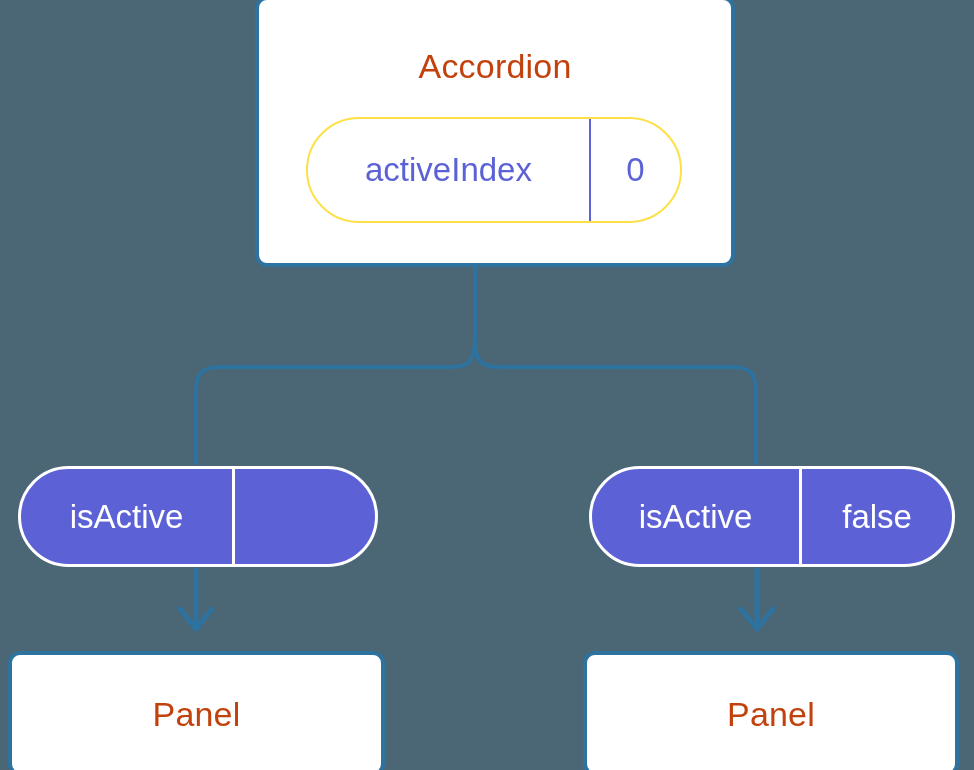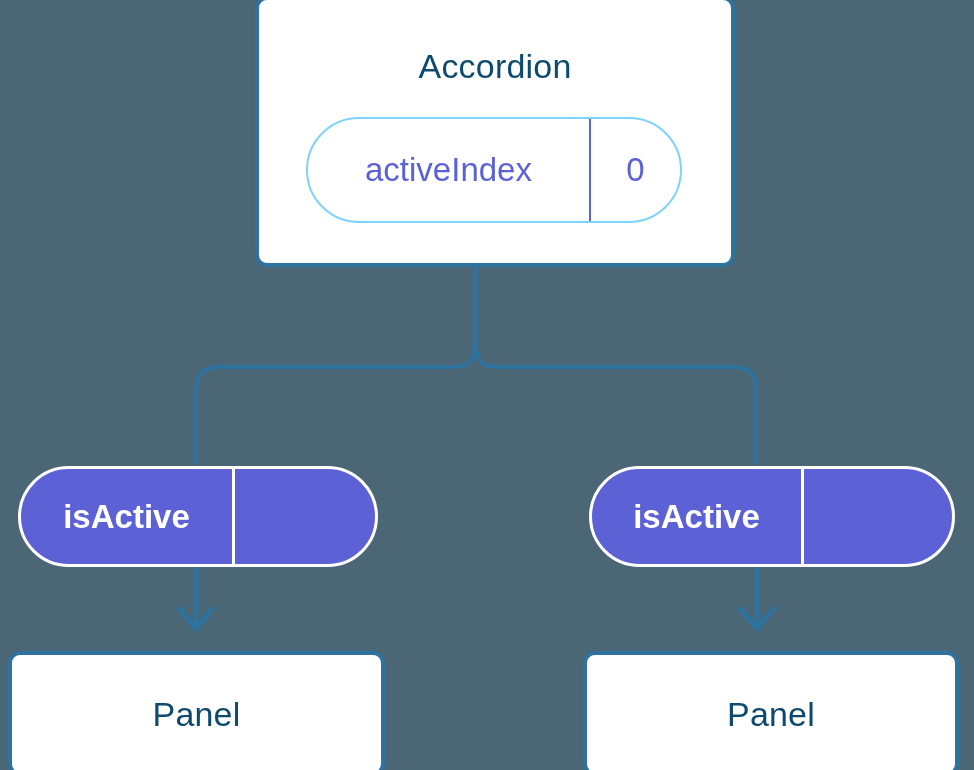--- a/index.html
+++ b/index.html
@@ -36,42 +36,42 @@
     box-sizing: border-box;
     background: #FFFFFF;
     border: 4px solid #2E72A0;
     border-radius: 12px;
   }
   .card-title {
     position: absolute;
     left: 0;
     right: 0;
     text-align: center;
-    color: #0c4a6e;
+    color: #c2410c;
     font-size: 34px;
     font-weight: 400;
     letter-spacing: 0.2px;
     white-space: nowrap;
   }
 
   #accordion-card {
     left: 255px;
     top: -4px;
     width: 480px;
     height: 271px;
   }
   #accordion-card .card-title { top: 47px; }
 
   
   .pill-outline {
     position: absolute;
     box-sizing: border-box;
     display: flex;
     align-items: stretch;
-    border: 2px solid #7dd3fc;
+    border: 2px solid #fde047;
     border-radius: 999px;
     background: transparent;
     overflow: hidden;
   }
   .pill-outline .pill-key,
   .pill-outline .pill-val {
     display: flex;
     align-items: center;
     justify-content: center;
     color: #5C62D6;
@@ -103,21 +103,21 @@
     border-radius: 999px;
     overflow: hidden;
   }
   .pill-filled .pill-key,
   .pill-filled .pill-val {
     display: flex;
     align-items: center;
     justify-content: center;
     color: #FFFFFF;
     font-size: 33px;
-    font-weight: 700;
+    font-weight: 400;
     white-space: nowrap;
   }
   .pill-filled .pill-key {
     border-right: 3px solid #FFFFFF;
   }
 
   #pill-left {
     left: 18px;
     top: 466px;
     width: 360px;
@@ -194,19 +194,20 @@
   <div class="pill-filled" id="pill-left">
     <div class="pill-key">isActive</div>
   </div>
 
   <div class="card" id="panel-left">
     <div class="card-title">Panel</div>
   </div>
 
   <div class="pill-filled" id="pill-right">
     <div class="pill-key">isActive</div>
+    <div class="pill-val">false</div>
   </div>
 
   <div class="card" id="panel-right">
     <div class="card-title">Panel</div>
   </div>
 
 </div>
 
 </body></html>

